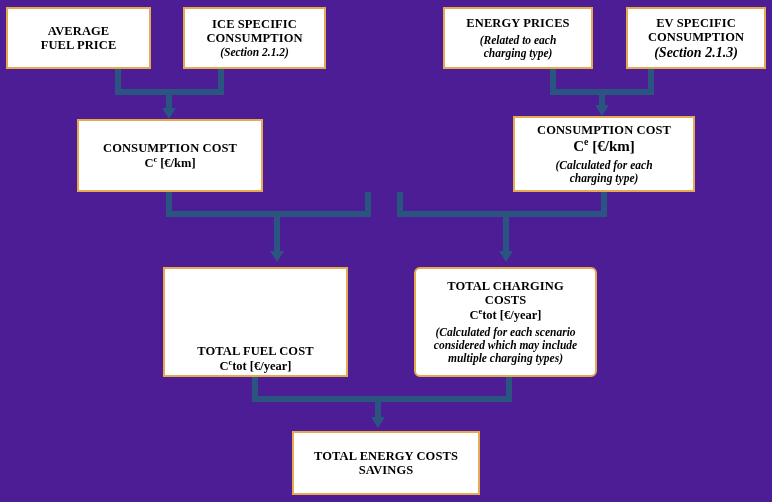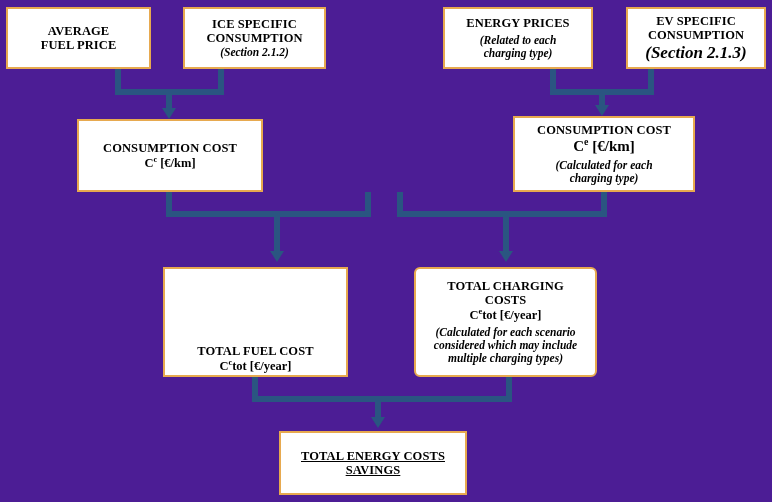--- a/index.html
+++ b/index.html
@@ -93,21 +93,21 @@
       <span>(Related to each</span><br>
       <span>charging type)</span>
     </div>
   </div>
 
   <div class="node" style="left:626px; top:7px; width:140px; height:62px;">
     <div class="title" style="font-size:12.5px;">
       <span>EV SPECIFIC</span><br>
       <span>CONSUMPTION</span>
     </div>
-    <div class="note" style="font-size:17px; margin-top:1px;">(Section 2.1.3)</div>
+    <div class="note" style="font-size:14px; margin-top:1px;">(Section 2.1.3)</div>
   </div>
 
   <div class="node" style="left:77px; top:119px; width:186px; height:73px;">
     <div class="title" style="font-size:12.5px;">CONSUMPTION COST</div>
     <div class="formula" style="font-size:12.5px;">
       <span>C</span><sup>c</sup><span> [€/km]</span>
     </div>
   </div>
 
 
@@ -137,21 +137,21 @@
     <div class="formula" style="font-size:12.5px;">
       <span>C</span><sup>e</sup><span>tot [€/year]</span>
     </div>
     <div class="note" style="font-size:11.5px;">
       <span>(Calculated for each scenario</span><br>
       <span>considered which may include</span><br>
       <span>multiple charging types)</span>
     </div>
   </div>
 
-  <div class="node" style="left:279px; top:431px; width:188px; height:64px;text-decoration:underline;">
+  <div class="node" style="left:292px; top:431px; width:188px; height:64px;">
     <div class="title" style="font-size:12.5px;">
       <span>TOTAL ENERGY COSTS</span><br>
       <span>SAVINGS</span>
     </div>
   </div>
 
   <div class="edge" style="left:115px; top:69px; width:6px; height:25px;"></div>
 
   <div class="edge" style="left:218px; top:69px; width:6px; height:25px;"></div>
 

